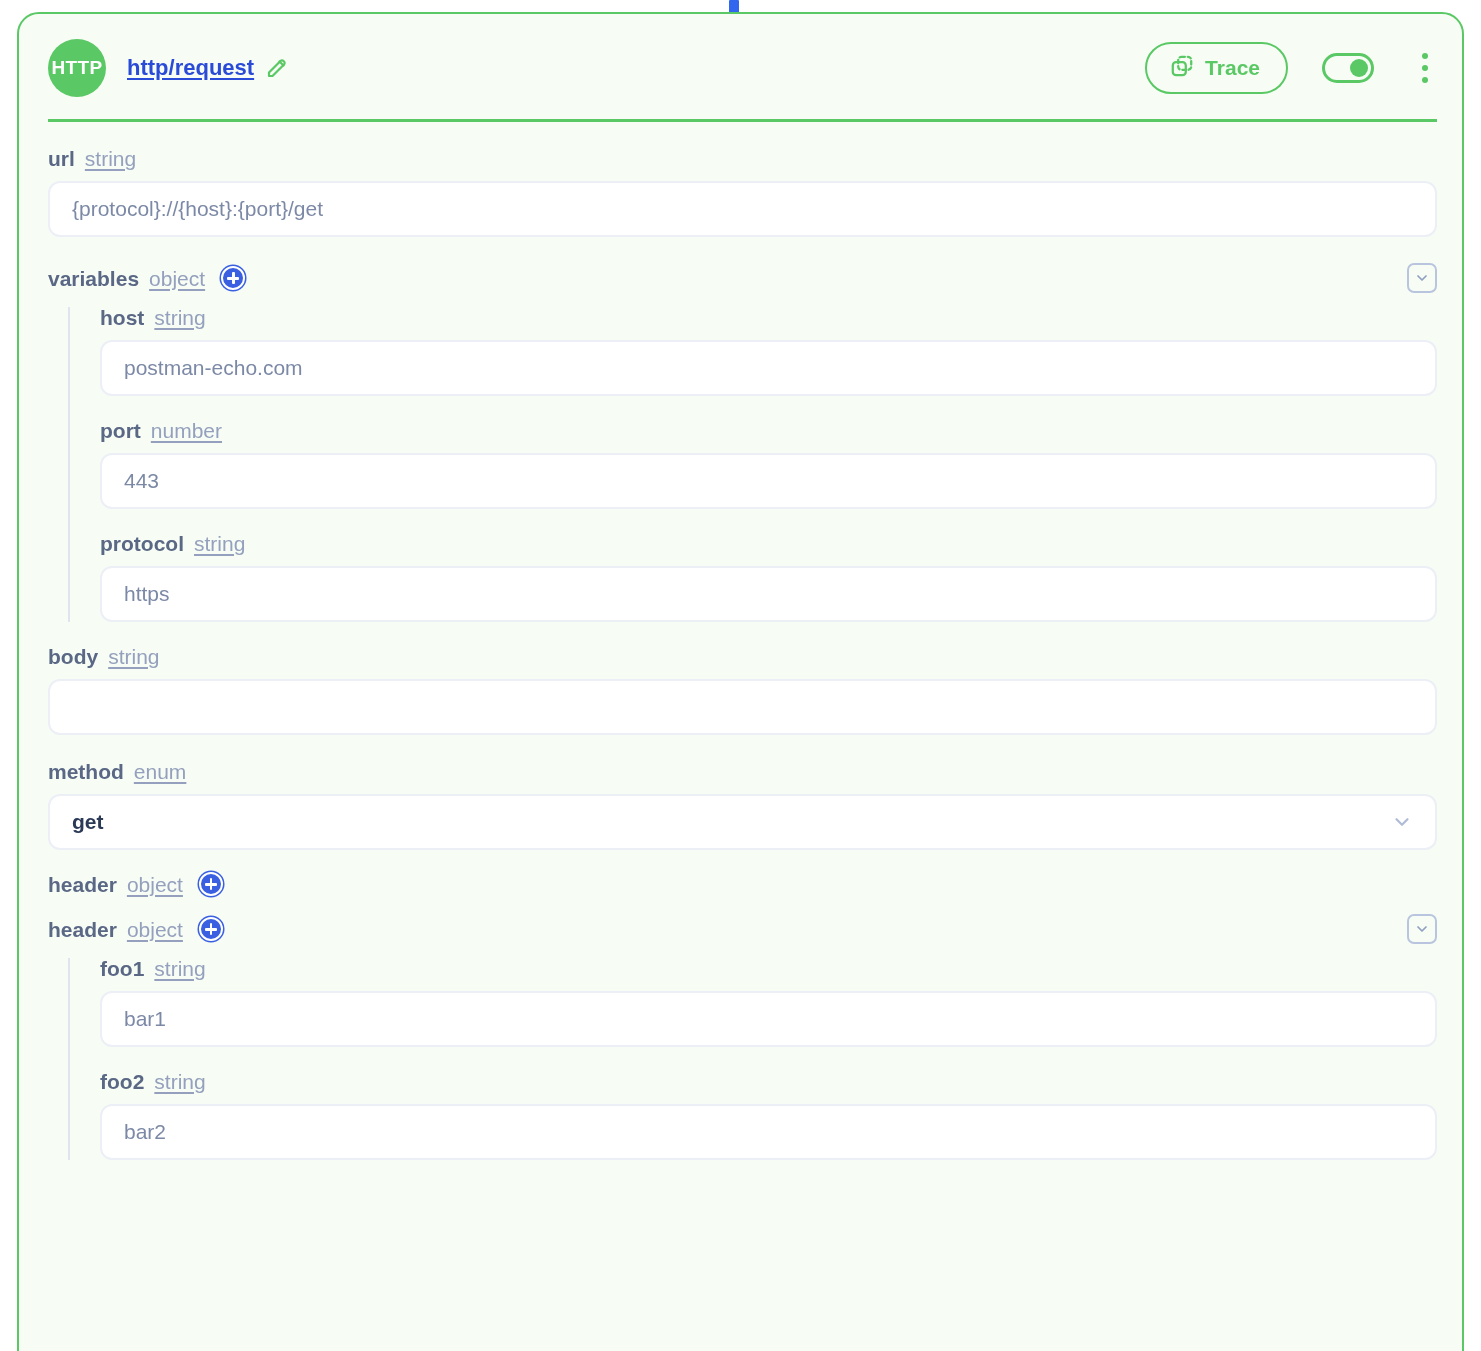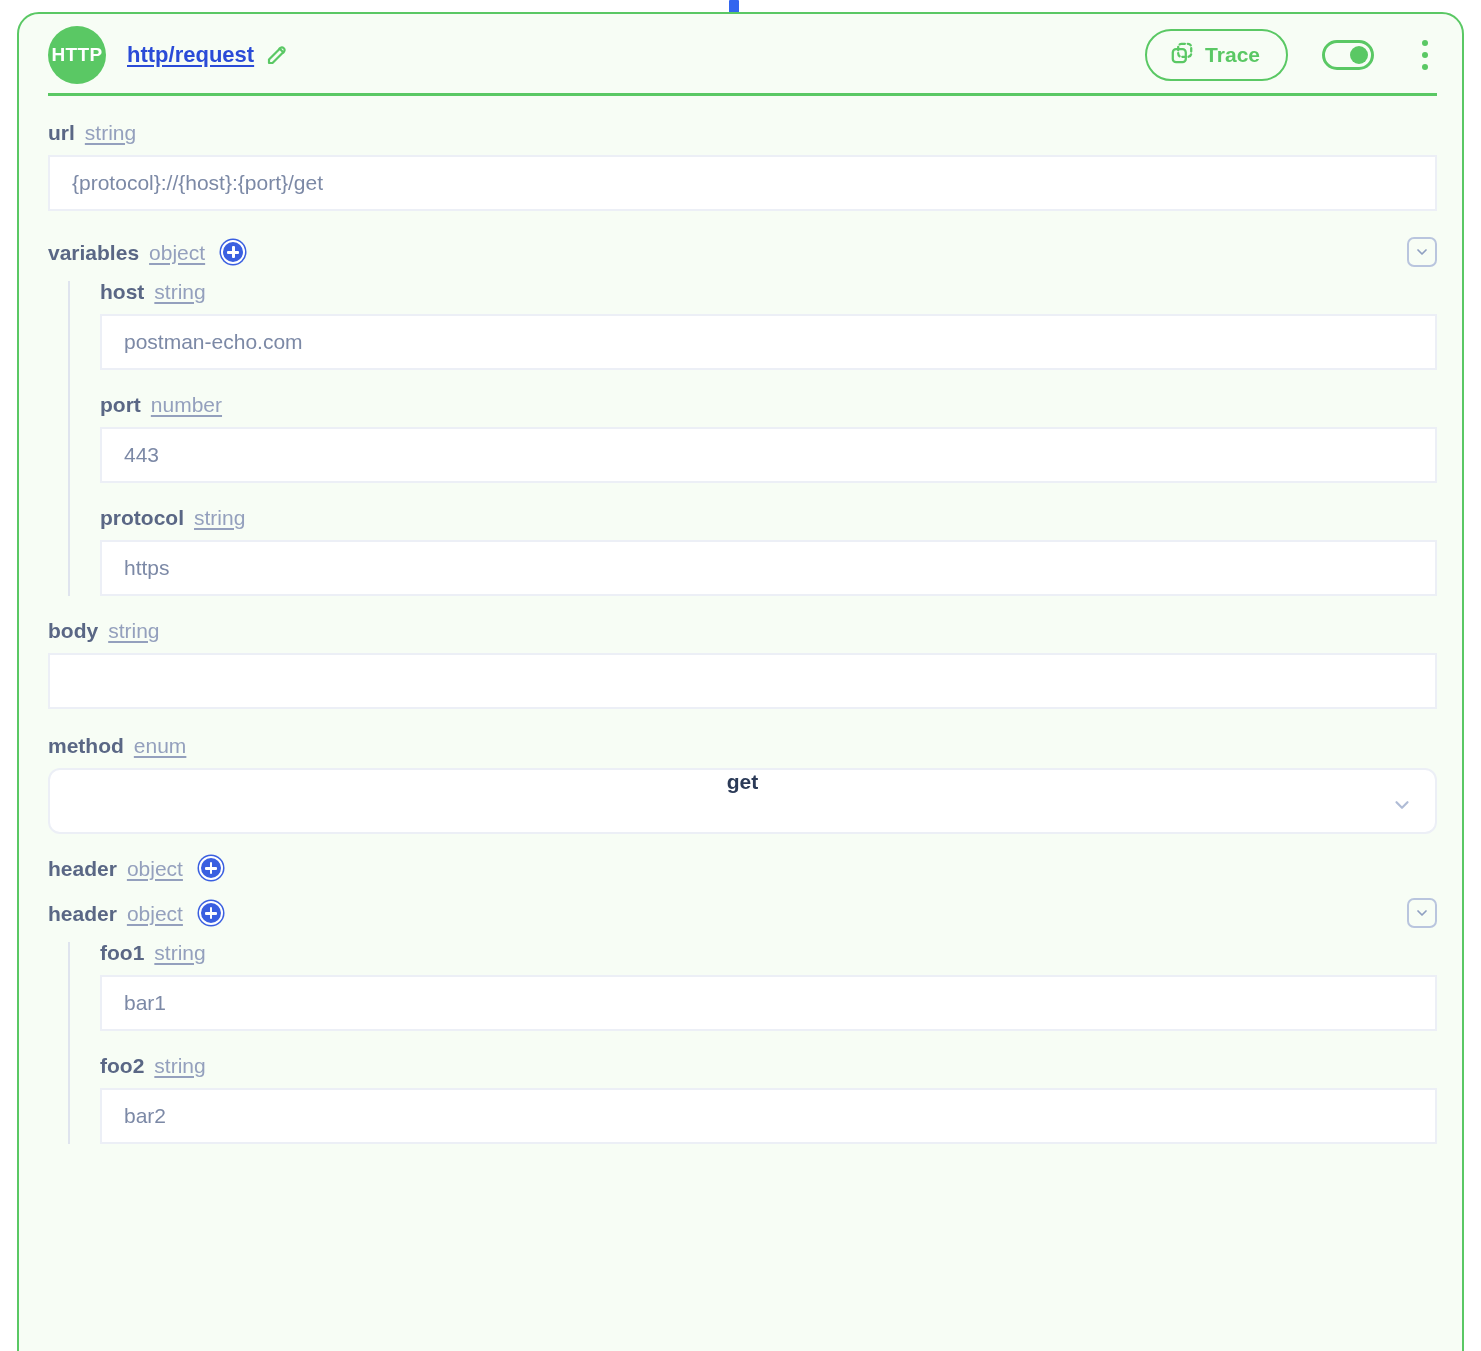--- a/index.html
+++ b/index.html
@@ -27,21 +27,21 @@
     width: 1447px; height: 1400px;
     background: #f7fdf5;
     border: 2px solid #5ac864;
     border-radius: 22px;
     overflow: hidden;
   }
 
   
   #card-header {
     position: relative;
-    height: 82px;
+    height: 108px;
     padding: 0 20px 0 29px;
     display: flex;
     align-items: center;
   }
   #header-divider {
     position: absolute;
     left: 29px; right: 25px; bottom: 0;
     height: 3px;
     background: #5ac864;
   }
@@ -197,47 +197,46 @@
     justify-content: center;
     cursor: pointer;
     flex: 0 0 auto;
   }
 
   .text-input {
     width: 100%;
     height: 56px;
     background: #ffffff;
     border: 2px solid #eceff6;
-    border-radius: 0;
+    border-radius: 12px;
     padding: 0 22px;
     display: flex;
     align-items: center;
     color: #7c89a6;
     font-size: 21px;
     font-family: "Liberation Sans", sans-serif;
     margin-bottom: 26px;
     cursor: text;
   }
 
   .select-input {
     width: 100%;
-    height: 66px;
+    height: 56px;
     background: #ffffff;
     border: 2px solid #eceff6;
     border-radius: 12px;
     padding: 0 22px;
     display: flex;
     align-items: center;
     color: #2b3a57;
     font-size: 21px;
     font-weight: bold;
     font-family: "Liberation Sans", sans-serif;
     margin-bottom: 22px;
     cursor: pointer;
-    flex-direction: column;
   }
   .select-input .sel-chevron { margin-left: auto; display: flex; }
 
   .nested {
     margin-left: 20px;
     padding-left: 30px;
     border-left: 2px solid #dfe4ee;
   }
   .nested .text-input { margin-bottom: 24px; }
 

